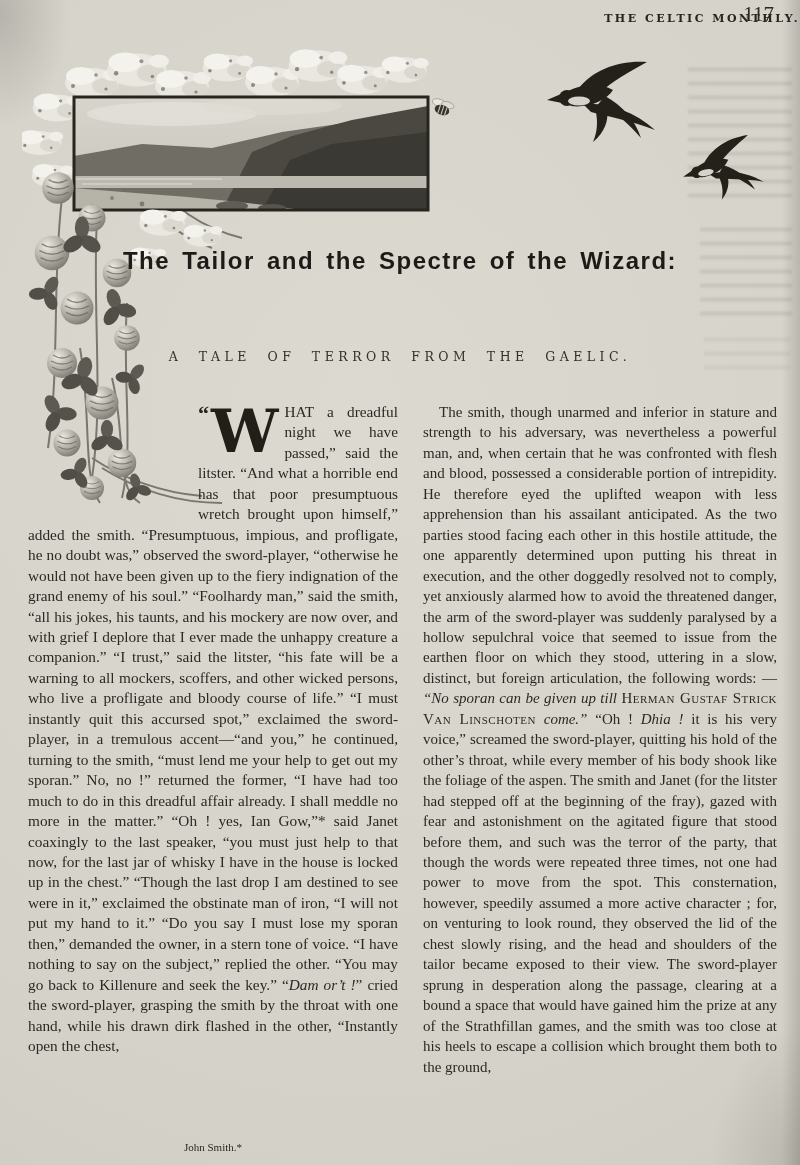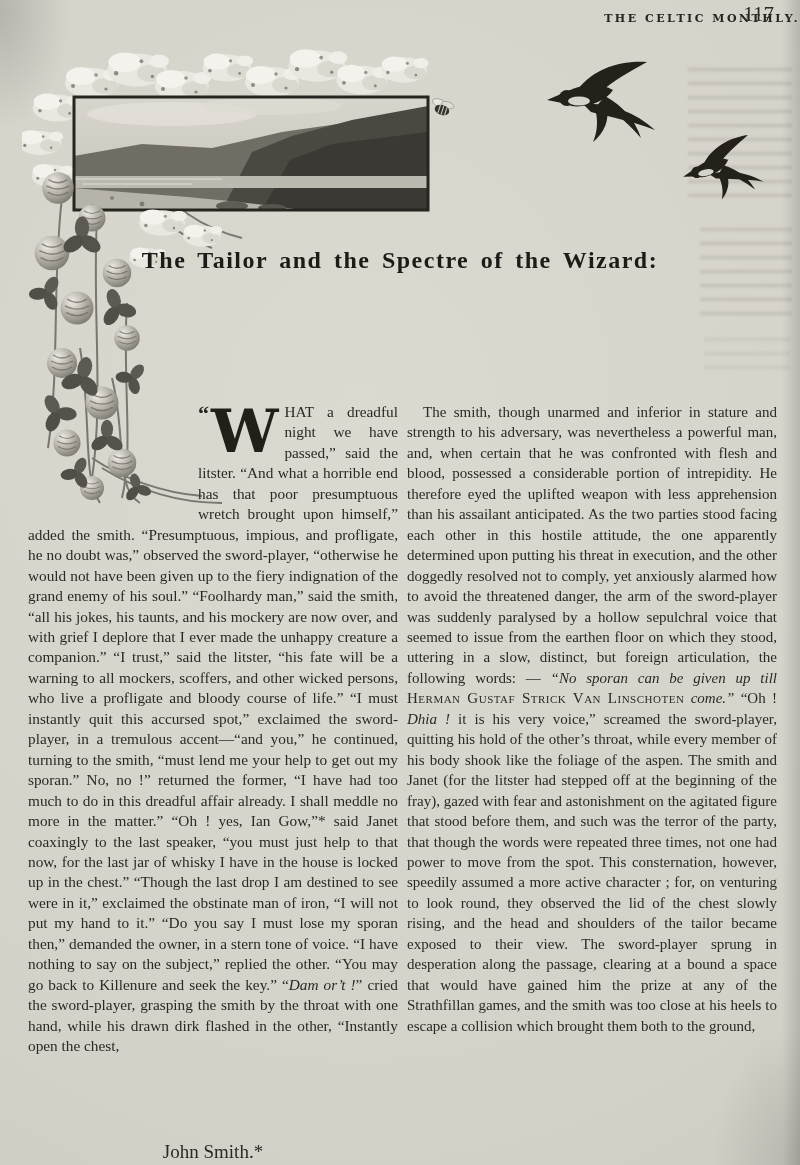--- a/index.html
+++ b/index.html
@@ -23,41 +23,41 @@
   .g2 { left:700px; top:222px; width:92px; height:96px; }
   .g3 { left:704px; top:332px; width:86px; height:42px; opacity:.1; }
   .edge-shade { position:absolute; right:0; top:0; width:18px; height:100%;
     background:linear-gradient(90deg, rgba(80,78,72,0) 0%, rgba(80,78,72,.22) 100%); }
   .corner-smudge { position:absolute; left:0; top:0; width:70px; height:130px;
     background:radial-gradient(ellipse at 0% 10%, rgba(70,68,62,.22), rgba(70,68,62,0) 70%); }
   .corner-smudge-br { position:absolute; right:0; bottom:0; width:90px; height:140px;
     background:radial-gradient(ellipse at 100% 100%, rgba(70,68,62,.18), rgba(70,68,62,0) 70%); }
   
   .title-block { position:absolute; top:247px; left:70px; width:660px; text-align:center;
-    font-family:Liberation Serif, serif; font-weight:bold; color:#1d1b17; }
+    font-family:Liberation Sans, sans-serif; font-weight:bold; color:#1d1b17; }
   .t1 { font-size:24px; letter-spacing:1.5px; word-spacing:4px; }
   .t2 { font-size:23px; letter-spacing:1.5px; word-spacing:3px; margin-top:11px; }
   .subtitle { position:absolute; top:349px; left:0; right:0; text-align:center;
     font-family:"DejaVu Serif", serif; font-size:12.5px; letter-spacing:4.5px; word-spacing:8px; color:#33312c; }
   .continued { position:absolute; top:377px; left:358px; width:268px; text-align:center; font-size:15.5px; }
   .continued .ctext { font-style:italic; }
   .flourish { display:block; margin:1px auto 0; }
   
   .column { position:absolute; top:402px; text-align:justify; color:#2b2925; }
   .col-left  { left:28px;  width:370px; font-size:15.3px; line-height:20.45px; }
   .col-right { left:407px; width:370px; font-size:15px;   line-height:20.45px; }
   .col-right p { margin:0; }
-  .col-right .p2 { text-indent:16px; }
+  .col-right .p2 { text-indent:16px;margin-left:16px; }
   .illu-spacer { float:left; width:170px; height:121px; }
   .oq { float:left; font-size:22px; line-height:24px; padding-right:2px; font-weight:bold; color:#26241f; }
   .dropcap { float:left; font-family:"DejaVu Serif", serif; font-weight:bold;
     font-size:60px; line-height:52px; padding:3px 6px 0 0; color:#221f19; }
   .i  { font-style:italic; }
   .sc { font-variant:small-caps; letter-spacing:.5px; }
-  .signature { position:absolute; left:28px; top:1141px; width:370px; text-align:center; font-size:19px; color:#2b2925; }
+  .signature { position:absolute; left:28px; top:1141px; width:370px; text-align:center; font-size:11px; color:#2b2925; }
 </style>
 </head>
 <body>
 
 <div class="page">
 
   <div class="corner-smudge"></div>
   <div class="corner-smudge-br"></div>
   <div class="ghost g1"></div>
   <div class="ghost g2"></div>
@@ -200,20 +200,21 @@
         <ellipse cx="36" cy="37" rx="11" ry="4.5" fill="#e9e7e0" opacity=".9"></ellipse>
       </g>
     </defs>
     <use href="#swallow" transform="translate(18,12)"></use>
     <use href="#swallow" transform="translate(150,100) scale(0.72) rotate(-12)"></use>
   </svg>
 
   <div class="title-block">
     <div class="t1">The Tailor and the Spectre of the Wizard:</div>
   </div>
+  <div class="subtitle">A TALE OF TERROR FROM THE GAELIC.</div>
 
 
   <div class="column col-left">
     <span class="illu-spacer"></span>
     <span class="oq">“</span>
     <span class="dropcap">W</span>
     <span><span>HAT a dreadful night we have passed,” said the litster. “And what a horrible end has that poor presumptuous wretch brought upon himself,” added the smith. “Presumptuous, impious, and profligate, he no doubt was,” observed the sword-player, “otherwise he would not have been given up to the fiery indignation of the grand enemy of his soul.” “Foolhardy man,” said the smith, “all his jokes, his taunts, and his mockery are now over, and with grief I deplore that I ever made the unhappy creature a companion.” “I trust,” said the litster, “his fate will be a warning to all mockers, scoffers, and other wicked persons, who live a profligate and bloody course of life.” “I must instantly quit this accursed spot,” exclaimed the sword-player, in a tremulous accent—“and you,” he continued, turning to the smith, “must lend me your help to get out my sporan.” No, no !” returned the former, “I have had too much to do in this dreadful affair already. I shall meddle no more in the matter.” “Oh ! yes, Ian Gow,”* said Janet coaxingly to the last speaker, “you must just help to that now, for the last jar of whisky I have in the house is locked up in the chest.” “Though the last drop I am destined to see were in it,” exclaimed the obstinate man of iron, “I will not put my hand to it.” “Do you say I must lose my sporan then,” demanded the owner, in a stern tone of voice. “I have nothing to say on the subject,” replied the other. “You may go back to Killenure and seek the key.” “</span><span class="i">Dam or’t !</span><span>” cried the sword-player, grasping the smith by the throat with one hand, while his drawn dirk flashed in the other, “Instantly open the chest,</span></span>
   </div>
 
   <div class="column col-right">

